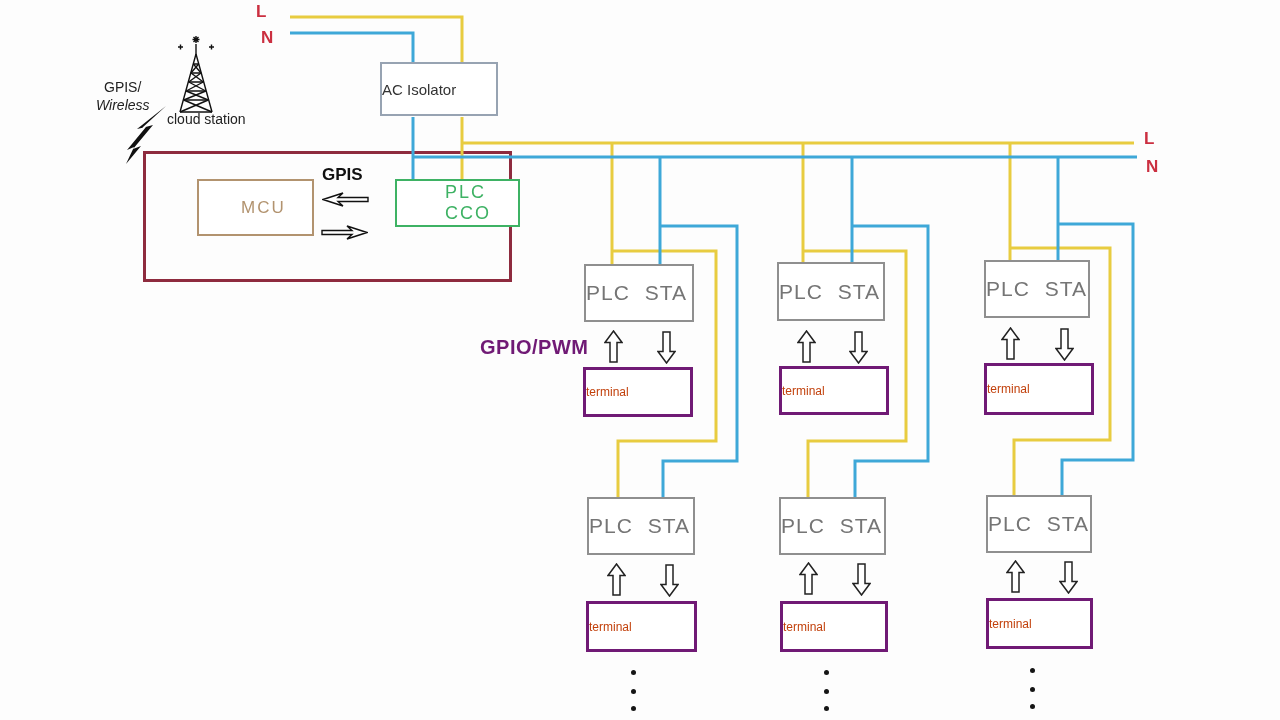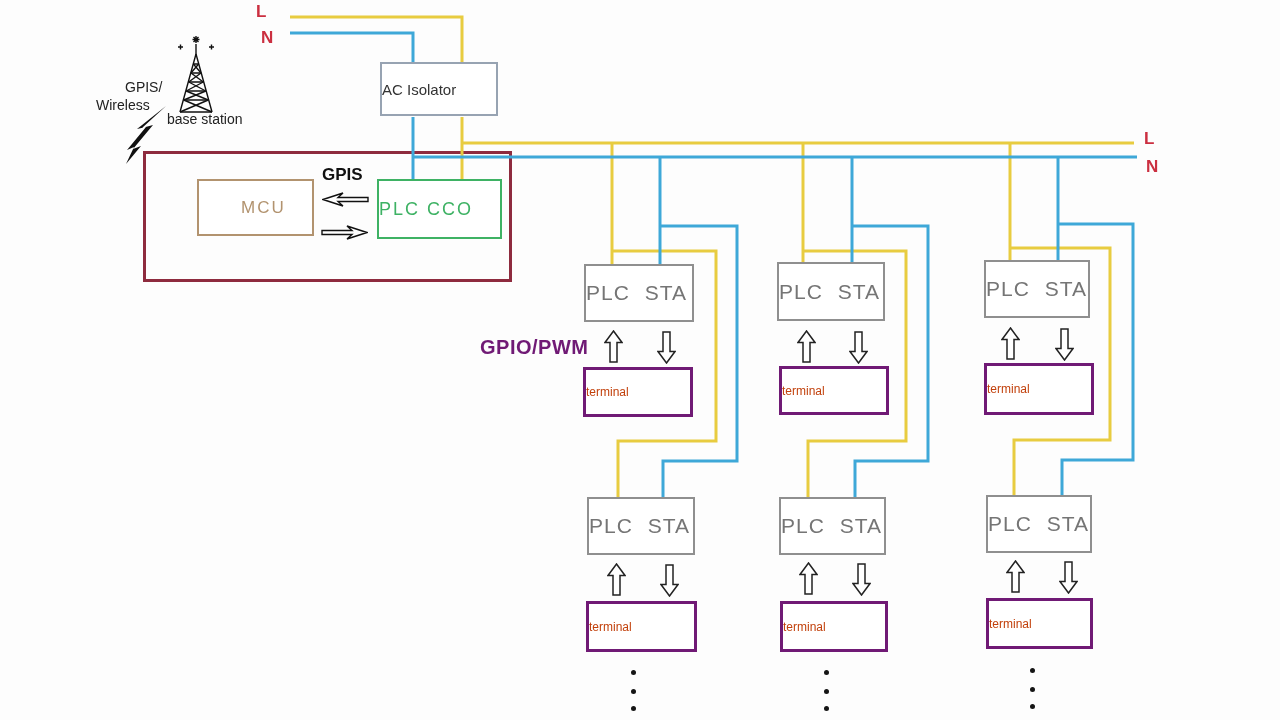--- a/index.html
+++ b/index.html
@@ -54,23 +54,23 @@
       <path d="M1058 158 V260"></path>
       <path d="M1058 224 H1133 V460 H1062 V495"></path>
     </g>
   </svg>
 
   <div class="lbl ln-label" style="left:256px;top:2px;">L</div>
   <div class="lbl ln-label" style="left:261px;top:28px;">N</div>
   <div class="lbl ln-label" style="left:1144px;top:129px;">L</div>
   <div class="lbl ln-label" style="left:1146px;top:157px;">N</div>
 
-  <div class="lbl small-note" style="left:125px;top:79px;">GPIS/</div>
-  <div class="lbl small-note" style="left:96px;top:97px;">Wireless</div>
-  <div class="lbl small-note" style="left:167px;top:111px;">base station</div>
+  <div class="lbl small-note" style="left:104px;top:79px;">GPIS/</div>
+  <div class="lbl small-note" style="left:96px;top:97px;font-style:italic;">Wireless</div>
+  <div class="lbl small-note" style="left:167px;top:111px;">cloud station</div>
 
   <svg class="abs" style="left:172px;top:34px;" width="48" height="80" viewBox="0 0 48 80">
     <g stroke="#111" stroke-width="1.4" fill="none">
       <path d="M24 10 V22"></path>
       <path d="M24 2 V9 M20.5 5.5 H27.5 M21.5 3 L26.5 8 M26.5 3 L21.5 8"></path>
       <path d="M6 13 H11 M8.5 10.5 V15.5"></path>
       <path d="M37 13 H42 M39.5 10.5 V15.5"></path>
       <path d="M24 20 L8 78 M24 20 L40 78 M8 78 H40"></path>
       <path d="M21.4 30 H26.6 M19 39 H29 M16.7 48 H31.3 M14.2 57 H33.8 M11.8 66 H36.2"></path>
       <path d="M21.4 30 L29 39 M26.6 30 L19 39 M19 39 L31.3 48 M29 39 L16.7 48 M16.7 48 L33.8 57 M31.3 48 L14.2 57 M14.2 57 L36.2 66 M33.8 57 L11.8 66 M11.8 66 L40 78 M36.2 66 L8 78"></path>
@@ -84,21 +84,21 @@
   <div class="box ac-box" style="left:380px;top:62px;width:118px;height:54px;">
     <span>AC Isolator</span>
   </div>
 
   <div class="box cloud-box" style="left:143px;top:151px;width:369px;height:131px;"></div>
 
   <div class="box mcu-box" style="left:197px;top:179px;width:117px;height:57px;padding-left:42px;">
     <span>MCU</span>
   </div>
 
-  <div class="box cco-box" style="left:377px;top:179px;width:125px;height:60px;">
+  <div class="box cco-box" style="left:395px;top:179px;width:125px;height:48px;padding-left:48px;">
     <span>PLC CCO</span>
   </div>
 
   <div class="lbl uart" style="left:322px;top:165px;">GPIS</div>
 
   <svg class="abs" style="left:322px;top:191px;" width="48" height="17" viewBox="0 0 48 17">
     <path fill="#fff" stroke="#111" stroke-width="1.4" d="M1 8.5 L21 2 L16 6.5 L46 6.5 L46 10.5 L16 10.5 L21 15 Z"></path>
   </svg>
   <svg class="abs" style="left:320px;top:224px;" width="48" height="17" viewBox="0 0 48 17">
     <path fill="#fff" stroke="#111" stroke-width="1.4" d="M47 8.5 L27 2 L32 6.5 L2 6.5 L2 10.5 L32 10.5 L27 15 Z"></path>

